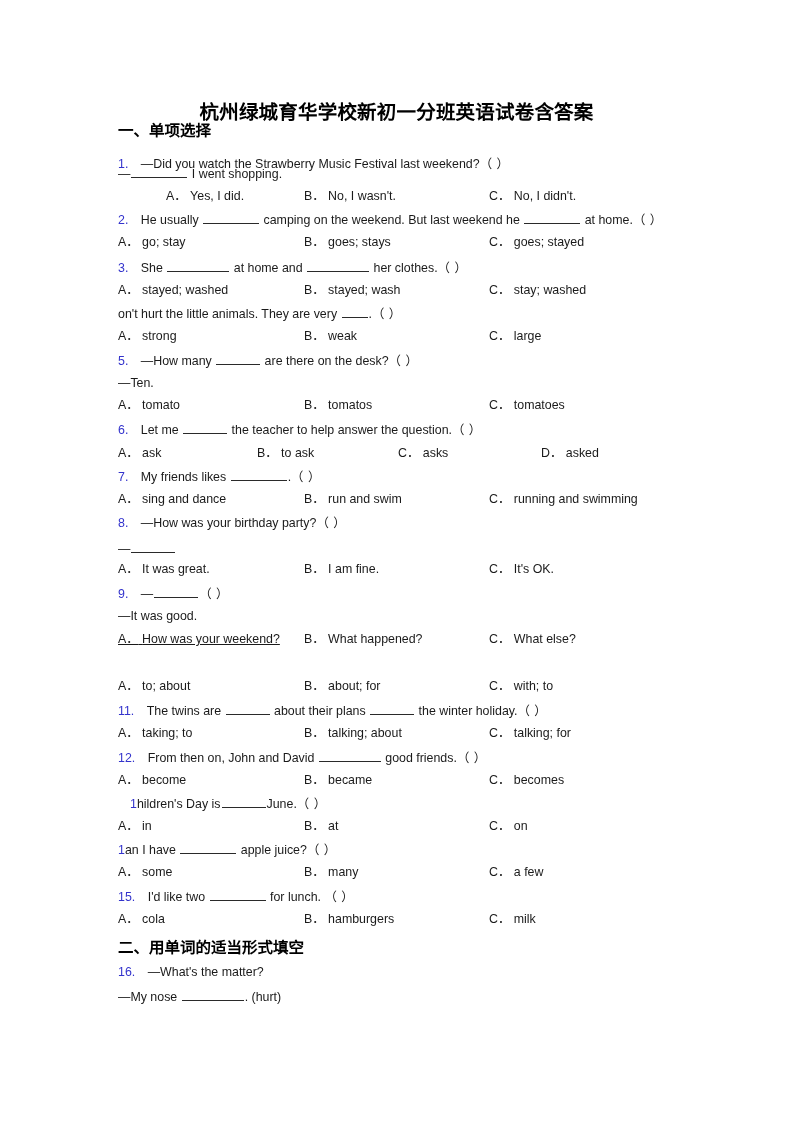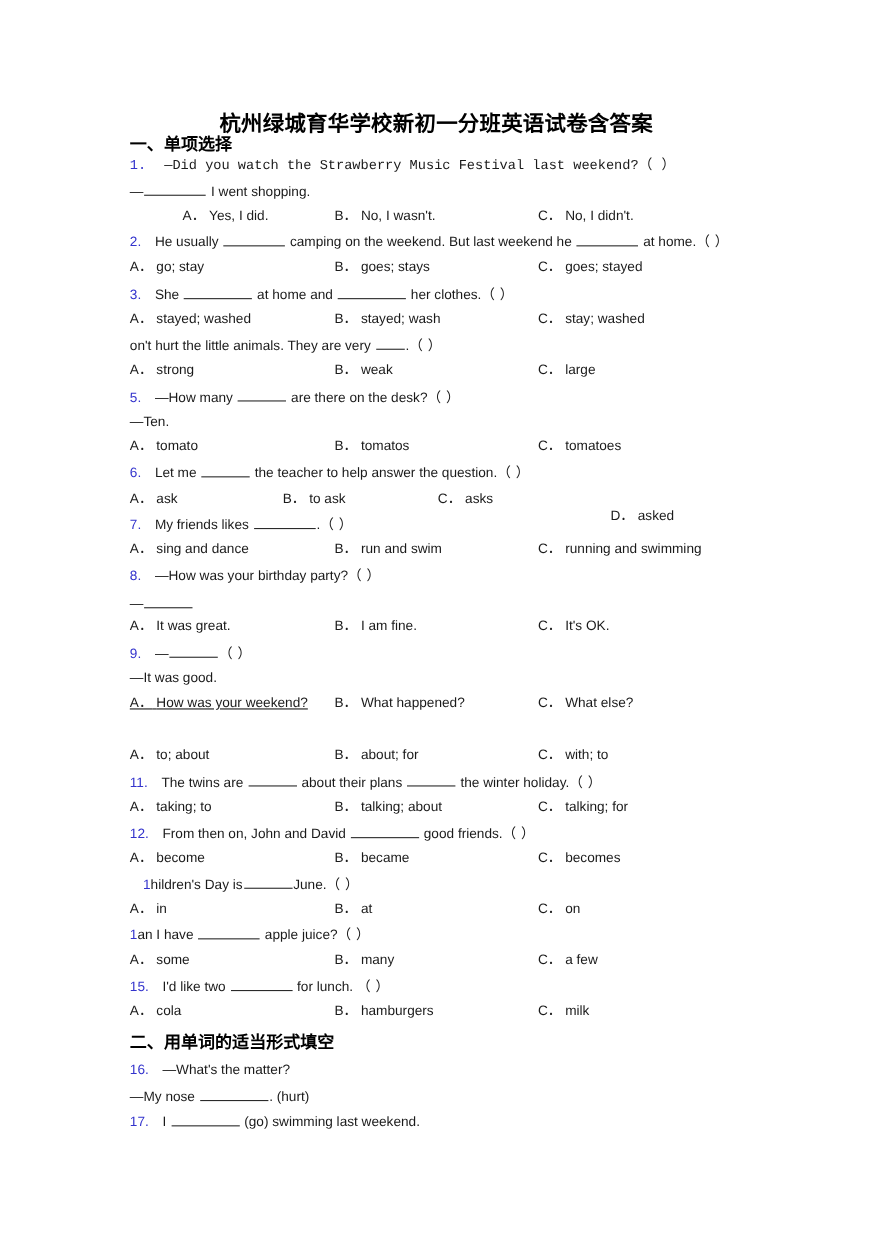--- a/index.html
+++ b/index.html
@@ -87,21 +87,21 @@
 </style>
 </head>
 <body>
 
 <div class="page">
 
   <div class="doc-title">杭州绿城育华学校新初一分班英语试卷含答案</div>
 
   <div class="section-head" style="top:118px;">一、单项选择</div>
 
-  <div class="line" style="top:144px;font-family:Liberation Mono, monospace;">
+  <div class="line" style="top:157px;">
     <span class="qnum">1.</span>
     <span style="display:inline-block;width:9px;"></span>—Did you watch the Strawberry Music Festival last weekend?<span class="paren">（  ）</span>
   </div>
   <div class="line" style="top:166px;">
     —<span class="blank b-lg"></span> I went shopping.
   </div>
   <div class="opt-row" style="top:189px;">
     <span class="opt" style="left:0px;margin-left:48px;"><span>A．</span>&nbsp;<span>Yes, I did.</span></span>
     <span class="opt" style="left:186px;"><span>B．</span>&nbsp;<span>No, I wasn't.</span></span>
     <span class="opt" style="left:371px;"><span>C．</span>&nbsp;<span>No, I didn't.</span></span>
@@ -148,21 +148,21 @@
   </div>
 
   <div class="line" style="top:422px;">
     <span class="qnum">6.</span>
     <span style="display:inline-block;width:9px;"></span>Let me <span class="blank b-md"></span> the teacher to help answer the question.<span class="paren">（ ）</span>
   </div>
   <div class="opt-row" style="top:446px;">
     <span class="opt" style="left:0px;"><span>A．</span>&nbsp;<span>ask</span></span>
     <span class="opt" style="left:139px;"><span>B．</span>&nbsp;<span>to ask</span></span>
     <span class="opt" style="left:280px;"><span>C．</span>&nbsp;<span>asks</span></span>
-    <span class="opt" style="left:437px;margin-top:16px;"><span>D．</span>&nbsp;<span>asked</span></span>
+    <span class="opt" style="left:423px;"><span>D．</span>&nbsp;<span>asked</span></span>
   </div>
 
   <div class="line" style="top:469px;">
     <span class="qnum">7.</span>
     <span style="display:inline-block;width:9px;"></span>My friends likes <span class="blank b-lg"></span>.<span class="paren">（ ）</span>
   </div>
   <div class="opt-row" style="top:492px;">
     <span class="opt" style="left:0px;"><span>A．</span>&nbsp;<span>sing and dance</span></span>
     <span class="opt" style="left:186px;"><span>B．</span>&nbsp;<span>run and swim</span></span>
     <span class="opt" style="left:371px;"><span>C．</span>&nbsp;<span>running and swimming</span></span>
@@ -249,18 +249,14 @@
   <div class="section-head" style="top:935px;">二、用单词的适当形式填空</div>
 
   <div class="line" style="top:965px;">
     <span class="qnum">16.</span>
     <span style="display:inline-block;width:9px;"></span>—What's the matter?
   </div>
   <div class="line" style="top:989px;">
     —My nose <span class="blank b-xl"></span>. (hurt)
   </div>
 
-  <div class="line" style="top:1012px;">
-    <span class="qnum">17.</span>
-    <span style="display:inline-block;width:9px;"></span>I <span class="blank b-xl"></span> (go) swimming last weekend.
-  </div>
 
 </div>
 
 </body></html>

